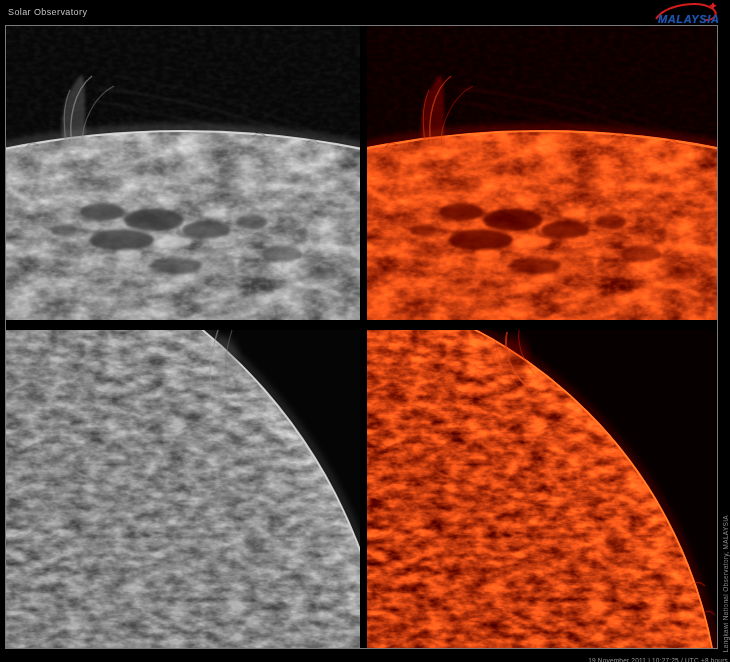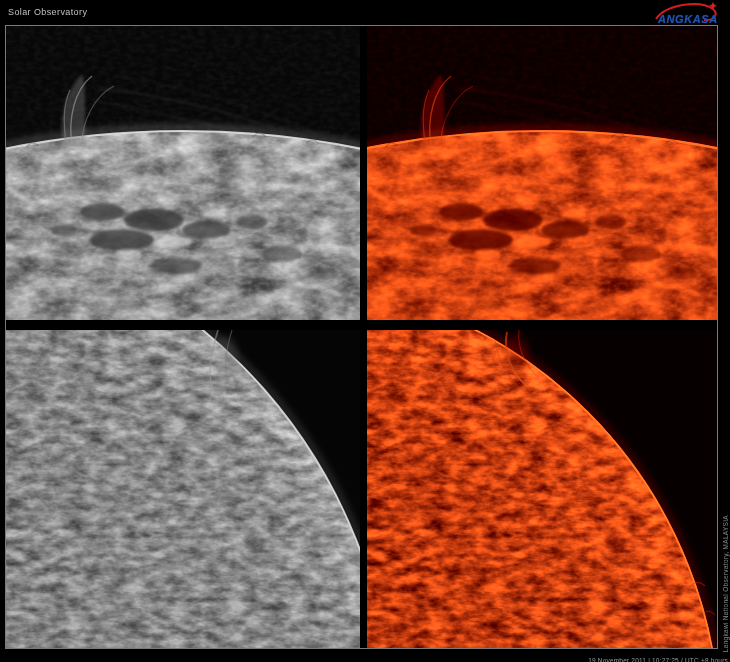--- a/index.html
+++ b/index.html
@@ -183,21 +183,21 @@
     </defs>
   </svg>
 
   <div class="topbar">
     <span class="page-title">Solar Observatory</span>
     <div class="logo">
       <svg class="logo-swoosh" width="78" height="28" viewBox="0 0 78 28">
         <path d="M7,18 C16,4 50,-2 64,8 C70,13 65,20 55,19" stroke="#d41c1c" stroke-width="2" fill="none"></path>
         <path d="M64,1 l1.2,2.6 2.6,1.2 -2.6,1.2 -1.2,2.6 -1.2,-2.6 -2.6,-1.2 2.6,-1.2 z" fill="#e02020"></path>
       </svg>
-      <span class="logo-text">ANGKASA</span>
+      <span class="logo-text">MALAYSIA</span>
     </div>
   </div>
 
   <div class="montage">
     <svg class="cell" viewBox="0 0 354 294" preserveAspectRatio="xMidYMid slice">
       <use href="#scene-top"></use>
     </svg>
     <svg class="cell" viewBox="0 0 354 294" preserveAspectRatio="xMidYMid slice">
       <use href="#scene-top" filter="url(#heat)"></use>
     </svg>

